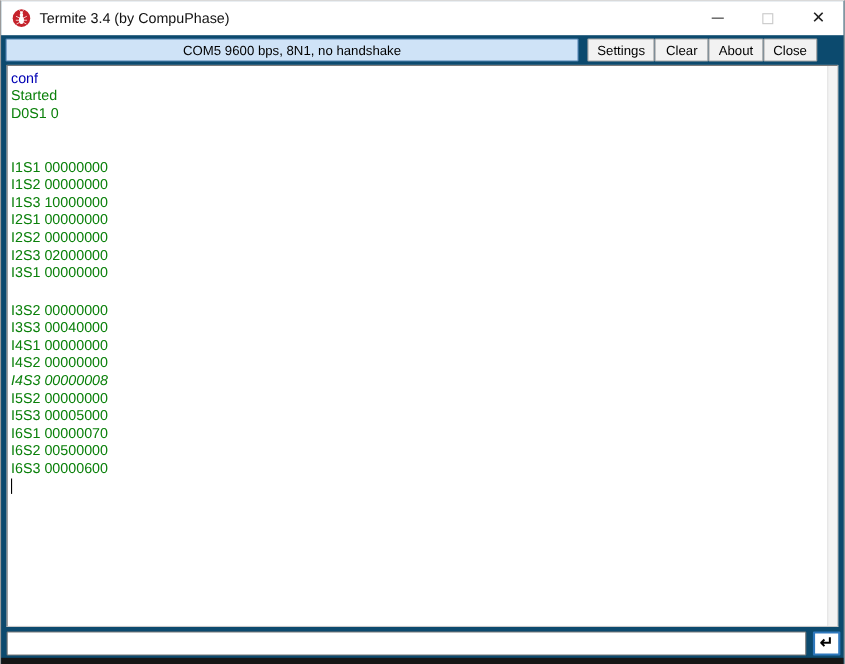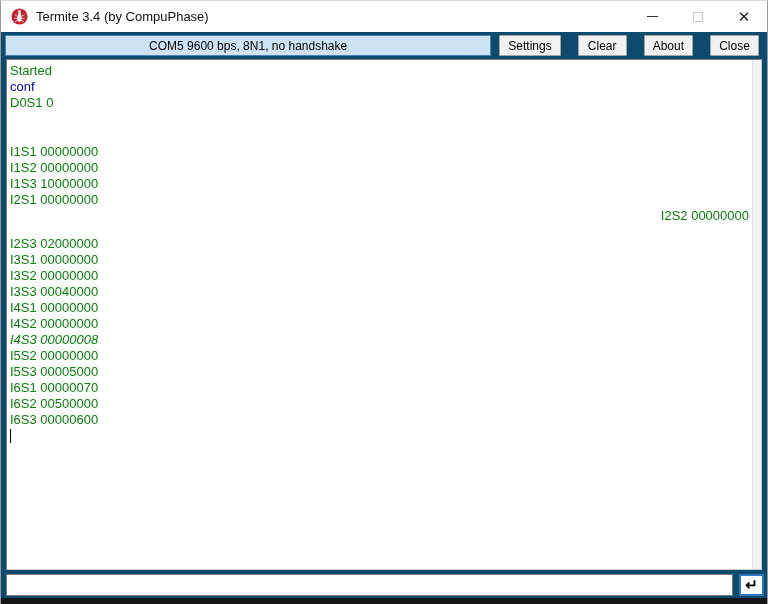--- a/index.html
+++ b/index.html
@@ -26,21 +26,21 @@
   .close-glyph { font-size:15px; color:#222; line-height:1; font-weight:400; }
 
   
   .toolbar { display:flex; align-items:center; padding:3px 8px 3px 4px; }
   .port-status {
     width:521px; height:21px; font-size:12px; color:#000;
     display:flex; align-items:center; justify-content:center;
     border:1px solid #4f81b0; border-radius:1px;
     font-family:"Liberation Sans", sans-serif;
   }
-  .tb-buttons { display:flex; margin-left:8px; gap:17px; flex:1; }
+  .tb-buttons { display:flex; margin-left:8px; gap:0; flex:1; }
   .tb-btn {
     min-width:49px; height:21px; font-size:12px; color:#000;
     background:#f2f2f2; border:1px solid #a5a5a5; border-radius:1px;
     display:flex; align-items:center; justify-content:center; padding:0 8px;
     font-family:"Liberation Sans", sans-serif;
   }
 
   
   .terminal {
     position:absolute; left:5px; right:5px; top:58px; bottom:34px;
@@ -111,31 +111,31 @@
     <div class="tb-buttons">
       <button class="tb-btn">Settings</button>
       <button class="tb-btn">Clear</button>
       <button class="tb-btn">About</button>
       <button class="tb-btn">Close</button>
     </div>
   </div>
 
   <div class="terminal">
     <div>
+        <div class="term-line" style="color: rgb(0, 0, 180);">conf</div>
         <div class="term-line" style="color: rgb(10, 128, 10);">Started</div>
-        <div class="term-line" style="color: rgb(0, 0, 180);">conf</div>
         <div class="term-line" style="color: rgb(10, 128, 10);">D0S1 0</div>
         <div class="term-line" style="color: rgb(10, 128, 10); margin-top: 33px;">I1S1 00000000</div>
         <div class="term-line" style="color: rgb(10, 128, 10);">I1S2 00000000</div>
         <div class="term-line" style="color: rgb(10, 128, 10);">I1S3 10000000</div>
         <div class="term-line" style="color: rgb(10, 128, 10);">I2S1 00000000</div>
-        <div class="term-line" style="color: rgb(10, 128, 10); text-align: right;">I2S2 00000000</div>
-        <div class="term-line" style="color: rgb(10, 128, 10); margin-top: 12px;">I2S3 02000000</div>
+        <div class="term-line" style="color: rgb(10, 128, 10);">I2S2 00000000</div>
+        <div class="term-line" style="color: rgb(10, 128, 10);">I2S3 02000000</div>
         <div class="term-line" style="color: rgb(10, 128, 10);">I3S1 00000000</div>
-        <div class="term-line" style="color: rgb(10, 128, 10);">I3S2 00000000</div>
+        <div class="term-line" style="color: rgb(10, 128, 10); margin-top: 18px;">I3S2 00000000</div>
         <div class="term-line" style="color: rgb(10, 128, 10);">I3S3 00040000</div>
         <div class="term-line" style="color: rgb(10, 128, 10);">I4S1 00000000</div>
         <div class="term-line" style="color: rgb(10, 128, 10);">I4S2 00000000</div>
         <div class="term-line" style="color: rgb(10, 128, 10); font-style: italic;">I4S3 00000008</div>
         <div class="term-line" style="color: rgb(10, 128, 10);">I5S2 00000000</div>
         <div class="term-line" style="color: rgb(10, 128, 10);">I5S3 00005000</div>
         <div class="term-line" style="color: rgb(10, 128, 10);">I6S1 00000070</div>
         <div class="term-line" style="color: rgb(10, 128, 10);">I6S2 00500000</div>
         <div class="term-line" style="color: rgb(10, 128, 10);">I6S3 00000600</div>
       </div>

